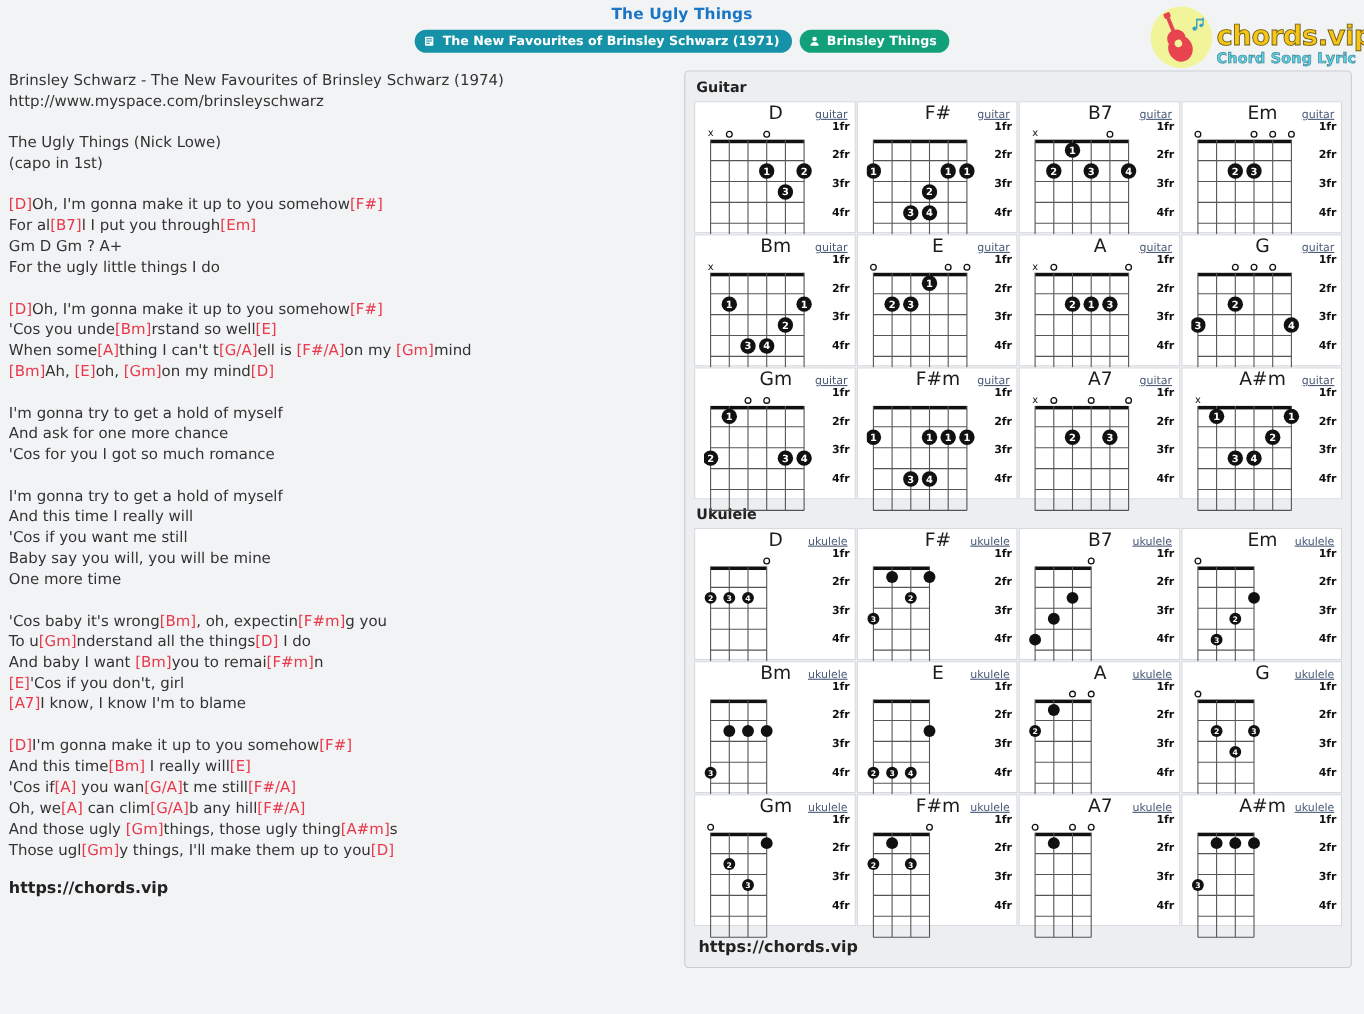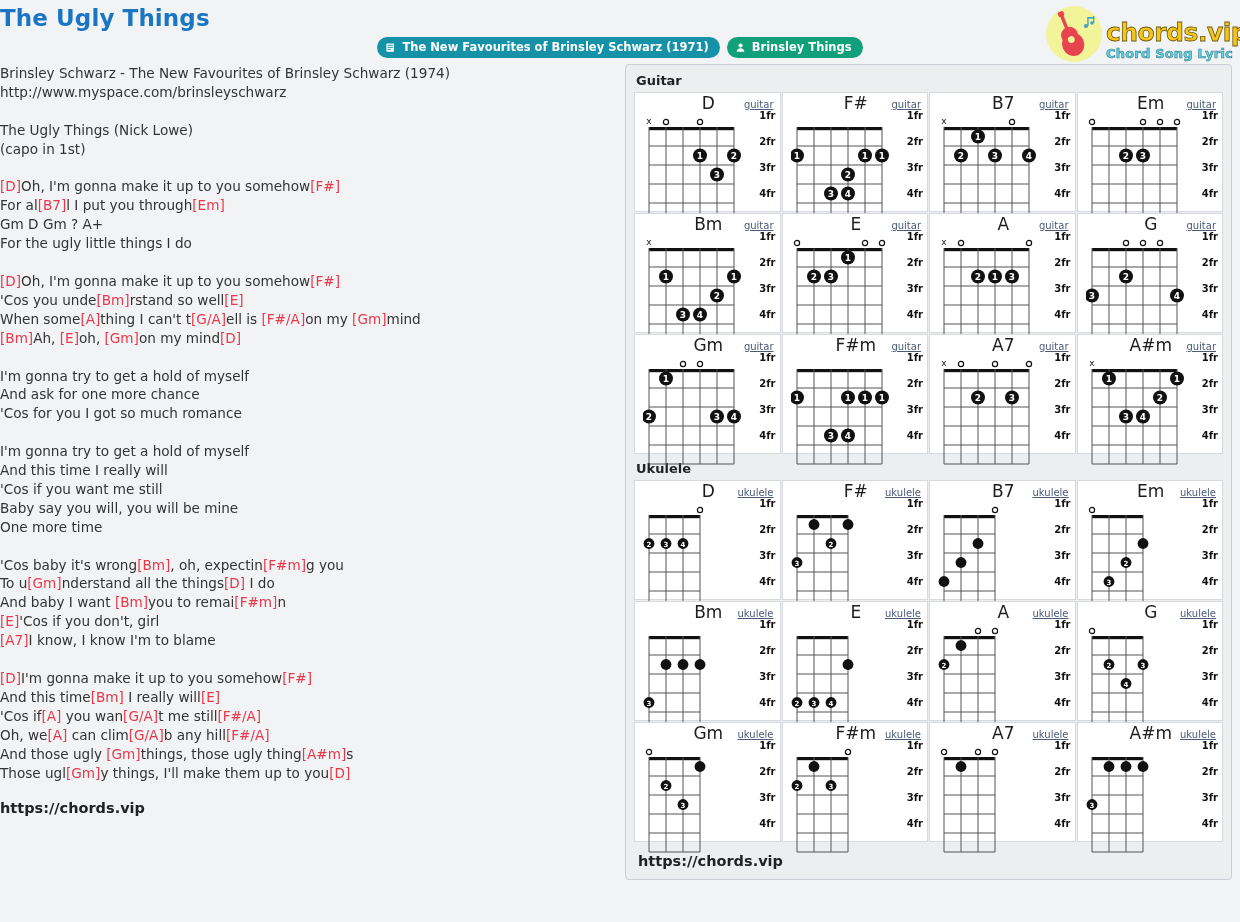--- a/index.html
+++ b/index.html
@@ -9,21 +9,21 @@
     background:#f2f3f5;
     font-family:"DejaVu Sans", sans-serif;
     color:#333;
     overflow:hidden;
     position:relative;
   }
 
   
   #header { position:relative; height:64px; }
   #song-title {
-    text-align:left; font-size:23px; font-weight:bold;
+    text-align:center; font-size:14px; font-weight:bold;
     color:#1a76c4; padding-top:5px; letter-spacing:.1px;
   }
   #badge-row {
     display:flex; justify-content:center; align-items:center;
     gap:7px; margin-top:6px;
   }
   .badge {
     display:inline-flex; align-items:center; gap:6px;
     border-radius:11px; padding:3px 11px 4px 8px;
     font-size:11.5px; font-weight:bold; color:#fff;
@@ -49,21 +49,21 @@
     -webkit-text-stroke:0.8px #6b5a14;
     letter-spacing:-.5px; font-family:"DejaVu Sans", sans-serif;
   }
   #logo-sub {
     font-size:13px; font-weight:bold; color:#5fd3e6;
     -webkit-text-stroke:0.6px #3a7e8c;
     letter-spacing:.2px; margin-top:2px;
   }
 
   
-  #content { display:flex; padding:0 8px; gap:21px;justify-content:flex-end; }
+  #content { display:flex; padding:0 8px; gap:10px; }
   #lyrics-col { width:604px; flex:none; }
   #chords-col {
     width:607px; flex:none;
     border:1px solid #c9ced4; border-radius:4px;
     background:#eceef0; padding:6px 8px 8px 8px;
   }
 
   
   #lyrics {
     font-size:13.6px; line-height:18.9px; color:#333;

